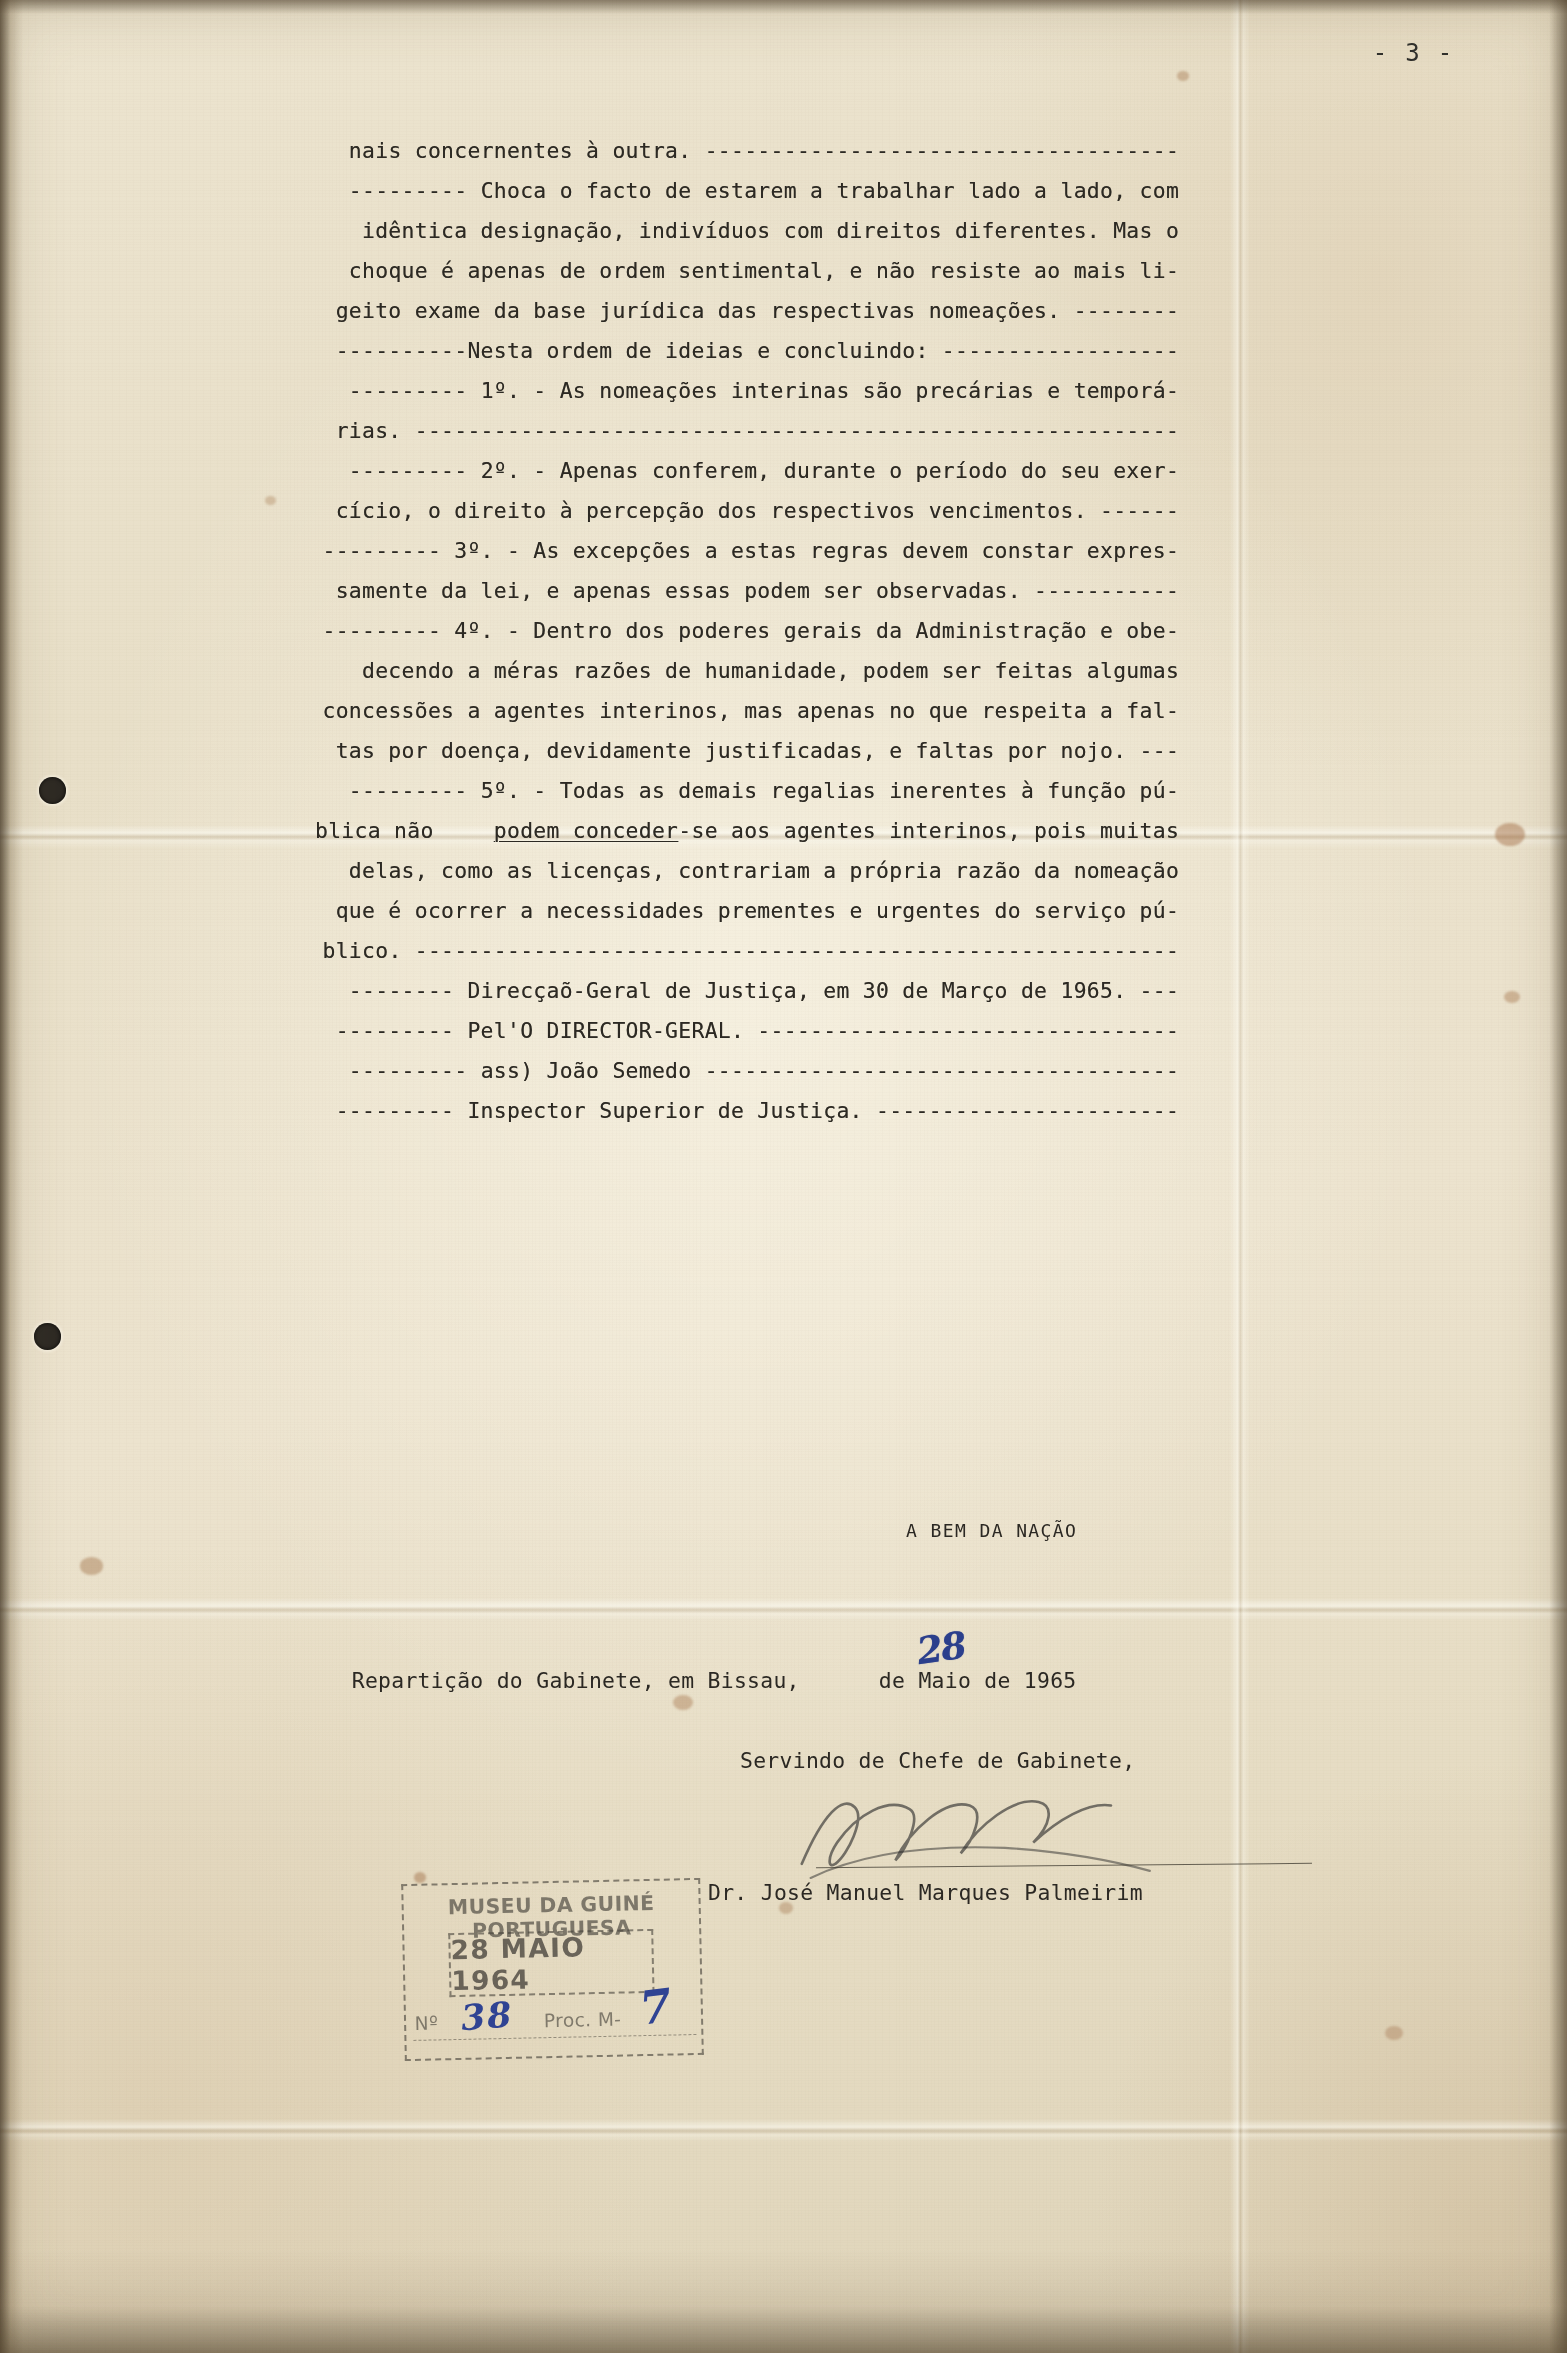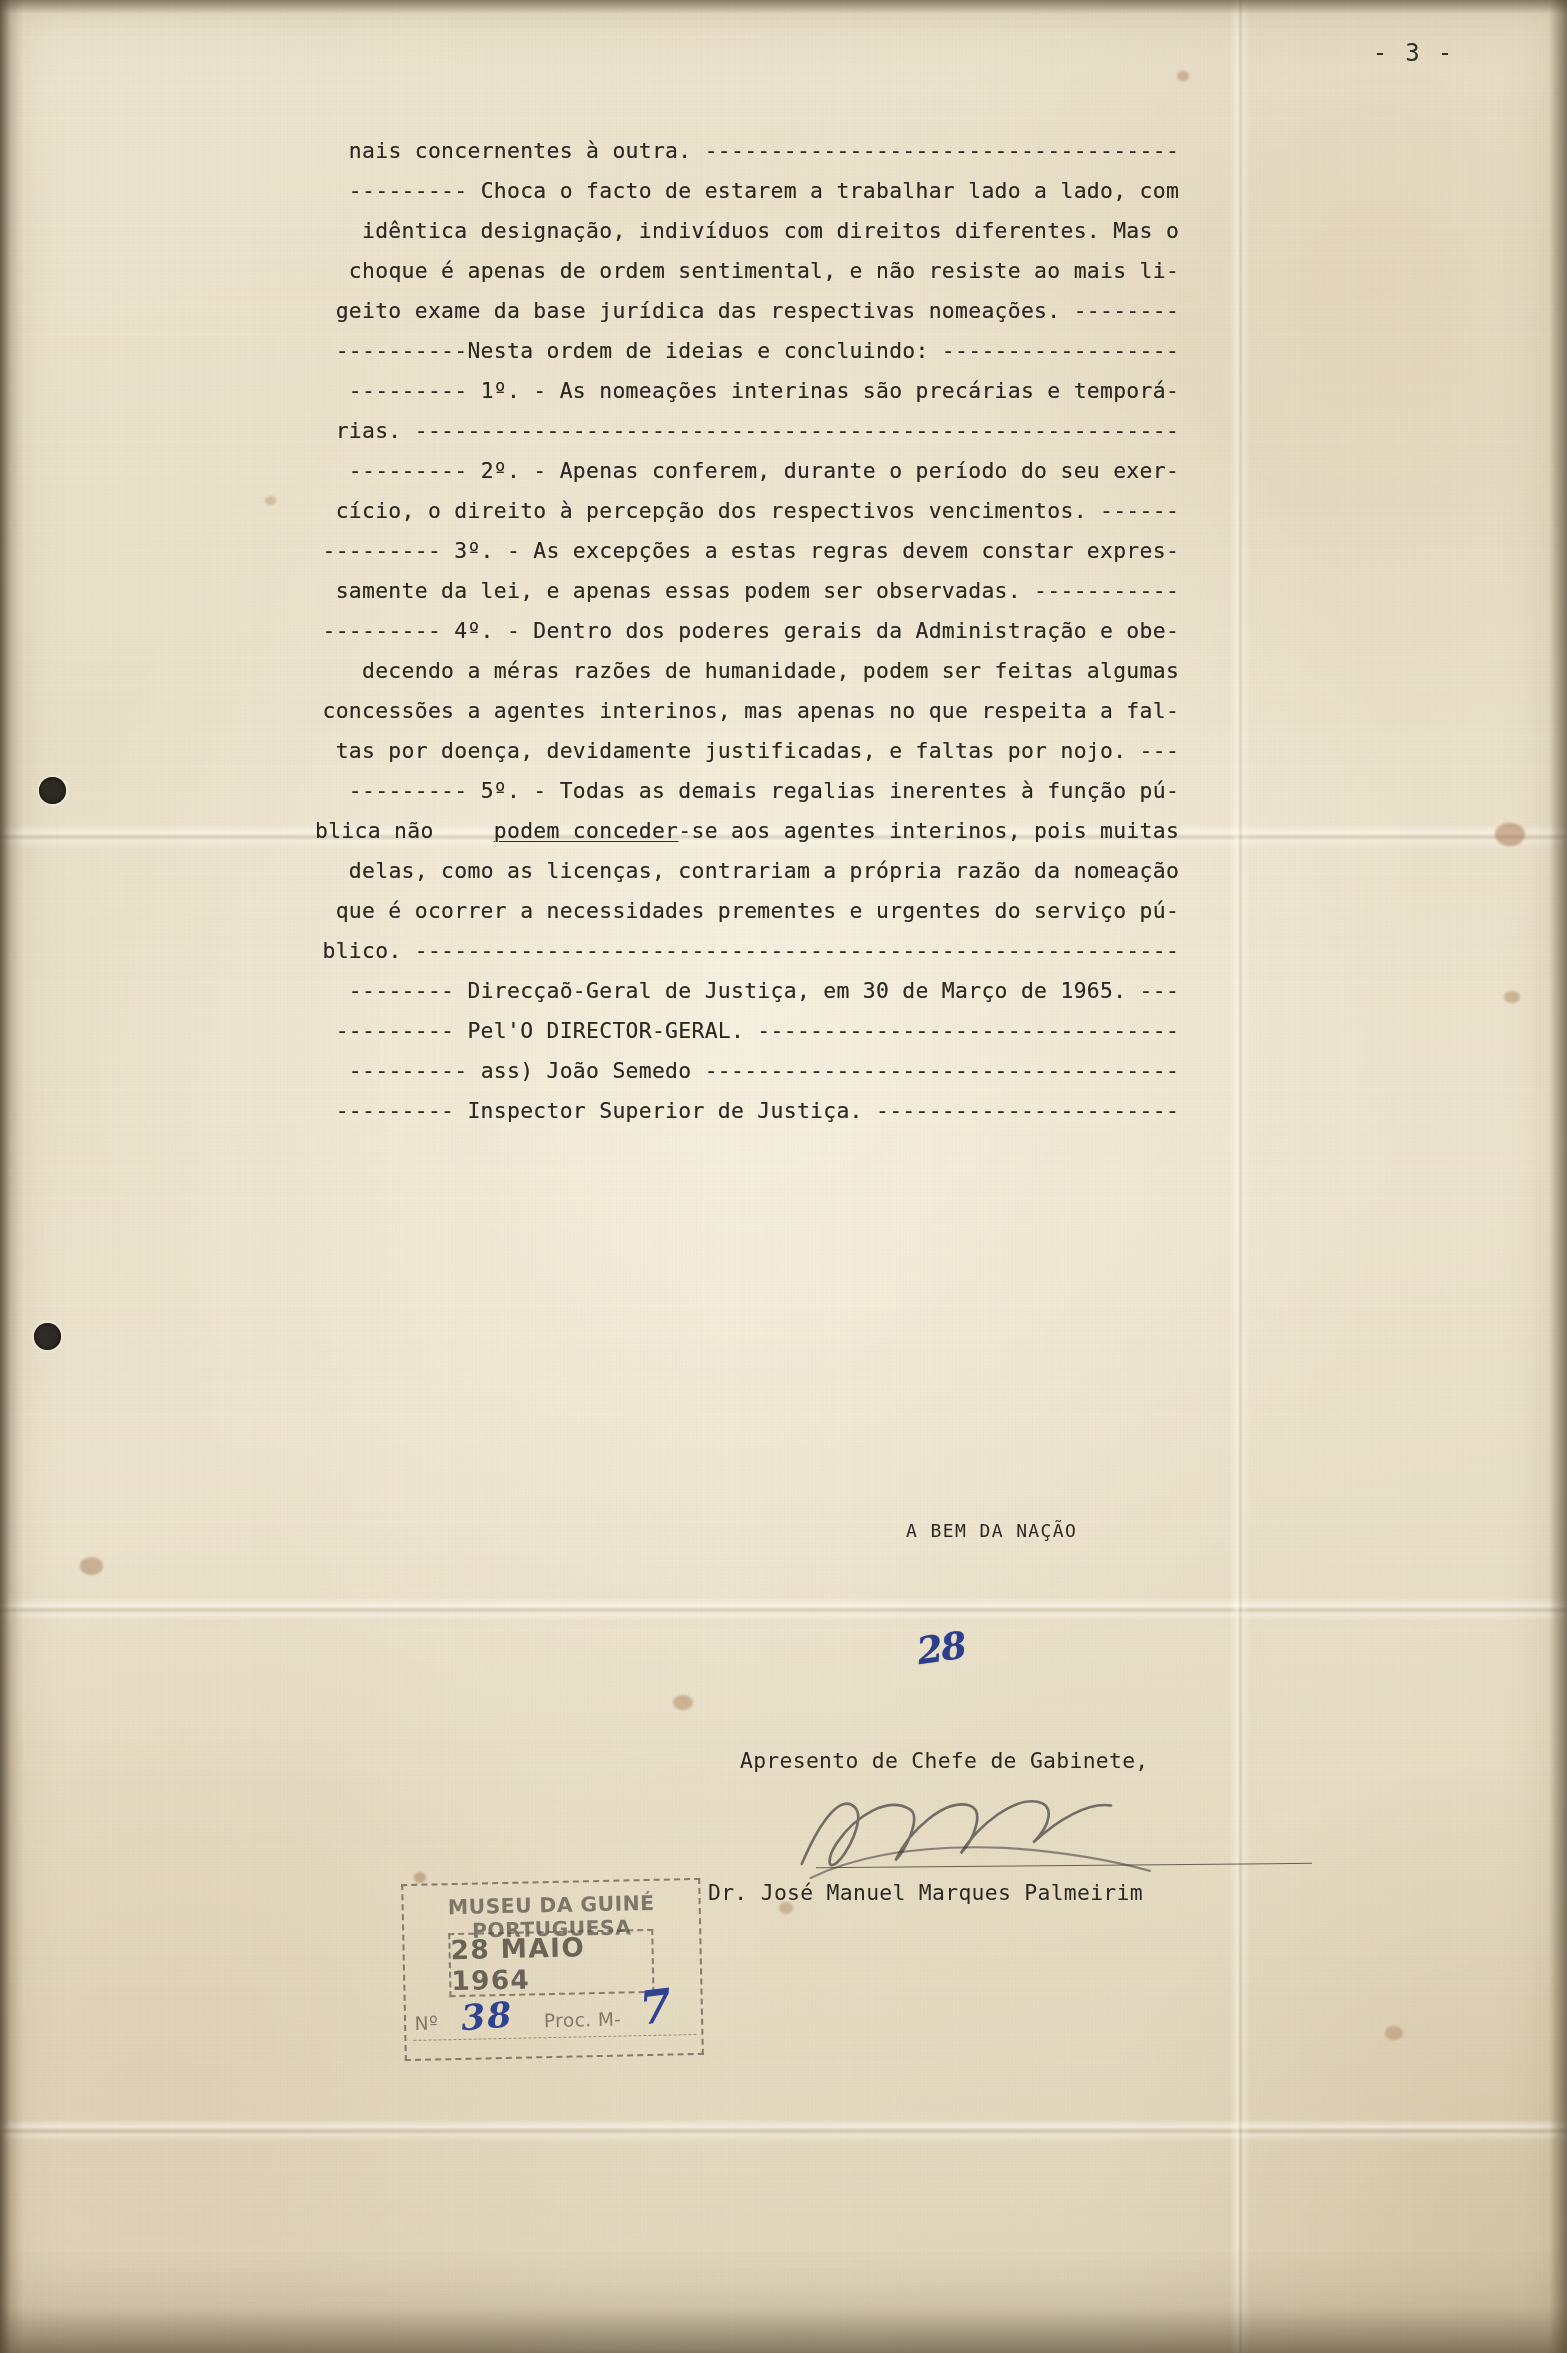--- a/index.html
+++ b/index.html
@@ -263,24 +263,27 @@
   <div class="punch" style="left:39px; top:777px;"></div>
   <div class="punch" style="left:34px; top:1323px;"></div>
 
   <div class="typed" id="page-number">- 3 -</div>
 
   <div class="typed" id="body-block"><span class="ln">nais concernentes à outra. ------------------------------------</span><span class="ln">--------- Choca o facto de estarem a trabalhar lado a lado, com</span><span class="ln">idêntica designação, indivíduos com direitos diferentes. Mas o</span><span class="ln">choque é apenas de ordem sentimental, e não resiste ao mais li-</span><span class="ln">geito exame da base jurídica das respectivas nomeações. --------</span><span class="ln">----------Nesta ordem de ideias e concluindo: ------------------</span><span class="ln">--------- 1º. - As nomeações interinas são precárias e temporá-</span><span class="ln">rias. ----------------------------------------------------------</span><span class="ln">--------- 2º. - Apenas conferem, durante o período do seu exer-</span><span class="ln">cício, o direito à percepção dos respectivos vencimentos. ------</span><span class="ln">--------- 3º. - As excepções a estas regras devem constar expres-</span><span class="ln">samente da lei, e apenas essas podem ser observadas. -----------</span><span class="ln">--------- 4º. - Dentro dos poderes gerais da Administração e obe-</span><span class="ln">decendo a méras razões de humanidade, podem ser feitas algumas</span><span class="ln">concessões a agentes interinos, mas apenas no que respeita a fal-</span><span class="ln">tas por doença, devidamente justificadas, e faltas por nojo. ---</span><span class="ln">--------- 5º. - Todas as demais regalias inerentes à função pú-</span><span class="ln">blica não <span class="u">podem conceder</span>-se aos agentes interinos, pois muitas</span><span class="ln">delas, como as licenças, contrariam a própria razão da nomeação</span><span class="ln">que é ocorrer a necessidades prementes e urgentes do serviço pú-</span><span class="ln">blico. ----------------------------------------------------------</span><span class="ln">-------- Direcçaõ-Geral de Justiça, em 30 de Março de 1965. ---</span><span class="ln">--------- Pel'O DIRECTOR-GERAL. --------------------------------</span><span class="ln">--------- ass) João Semedo ------------------------------------</span><span class="ln">--------- Inspector Superior de Justiça. -----------------------</span></div>
 
 
   <div class="typed" id="motto-line">A BEM DA NAÇÃO</div>
 
+  <div class="typed" id="place-date-line">
+    <span>Repartição do Gabinete, em Bissau,</span><span>      </span><span>de Maio de 1965</span>
+  </div>
 
   <div id="handwritten-day">28</div>
 
-  <div class="typed" id="role-line">Apresento de Chefe de Gabinete,</div>
+  <div class="typed" id="role-line">Servindo de Chefe de Gabinete,</div>
 
   <svg id="ink-signature" width="372" height="106" viewBox="0 0 420 120">
     <path d="M6,96 C30,40 52,18 66,32 C78,44 58,86 44,96 C36,102 34,90 46,72
              C68,40 104,20 128,34 C142,42 124,80 112,92
              C128,58 168,22 196,30 C214,36 200,70 186,84
              C206,52 246,20 274,26 C292,30 288,52 268,72
              C296,46 330,26 356,30" fill="none" stroke="#2a2a2a" stroke-width="3" stroke-linecap="round" opacity="0.62"></path>
     <path d="M16,112 C70,86 140,74 236,78 C300,82 356,92 400,104" fill="none" stroke="#2a2a2a" stroke-width="2.4" stroke-linecap="round" opacity="0.5"></path>
   </svg>
   <div id="signature-rule"></div>

